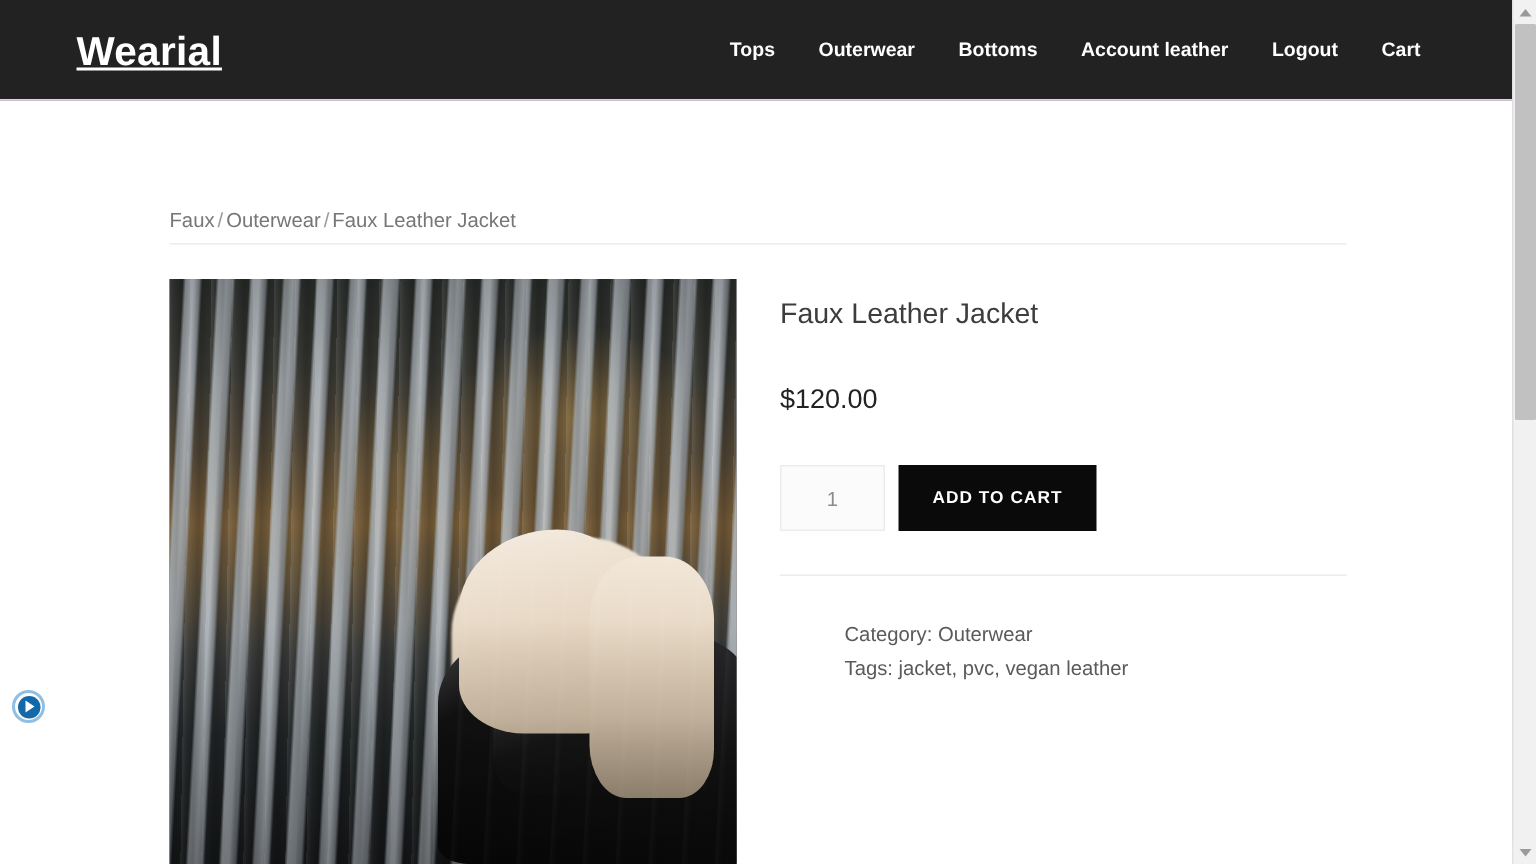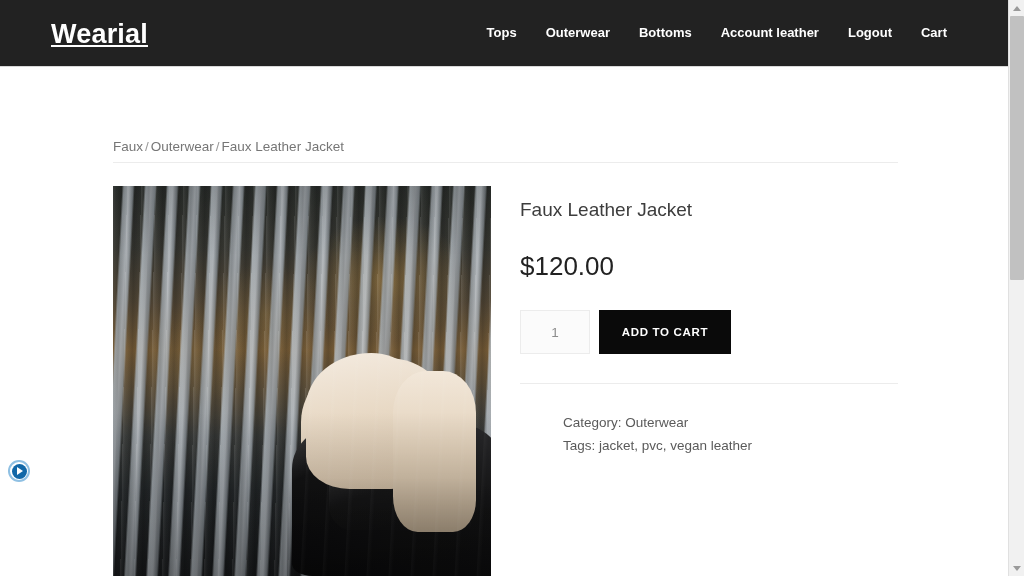--- a/index.html
+++ b/index.html
@@ -260,21 +260,21 @@
   }
   .product-title {
     font-size: 19px;
     font-weight: normal;
     color: #3d3d3d;
     line-height: 26px;
     margin-top: 11px;
     white-space: nowrap;
   }
   .product-price {
-    font-size: 26px;
+    font-size: 18px;
     color: #222222;
     line-height: 30px;
     margin-top: 28px;
     white-space: nowrap;
   }
   .cart-form {
     display: flex;
     align-items: center;
     margin-top: 29px;
   }

